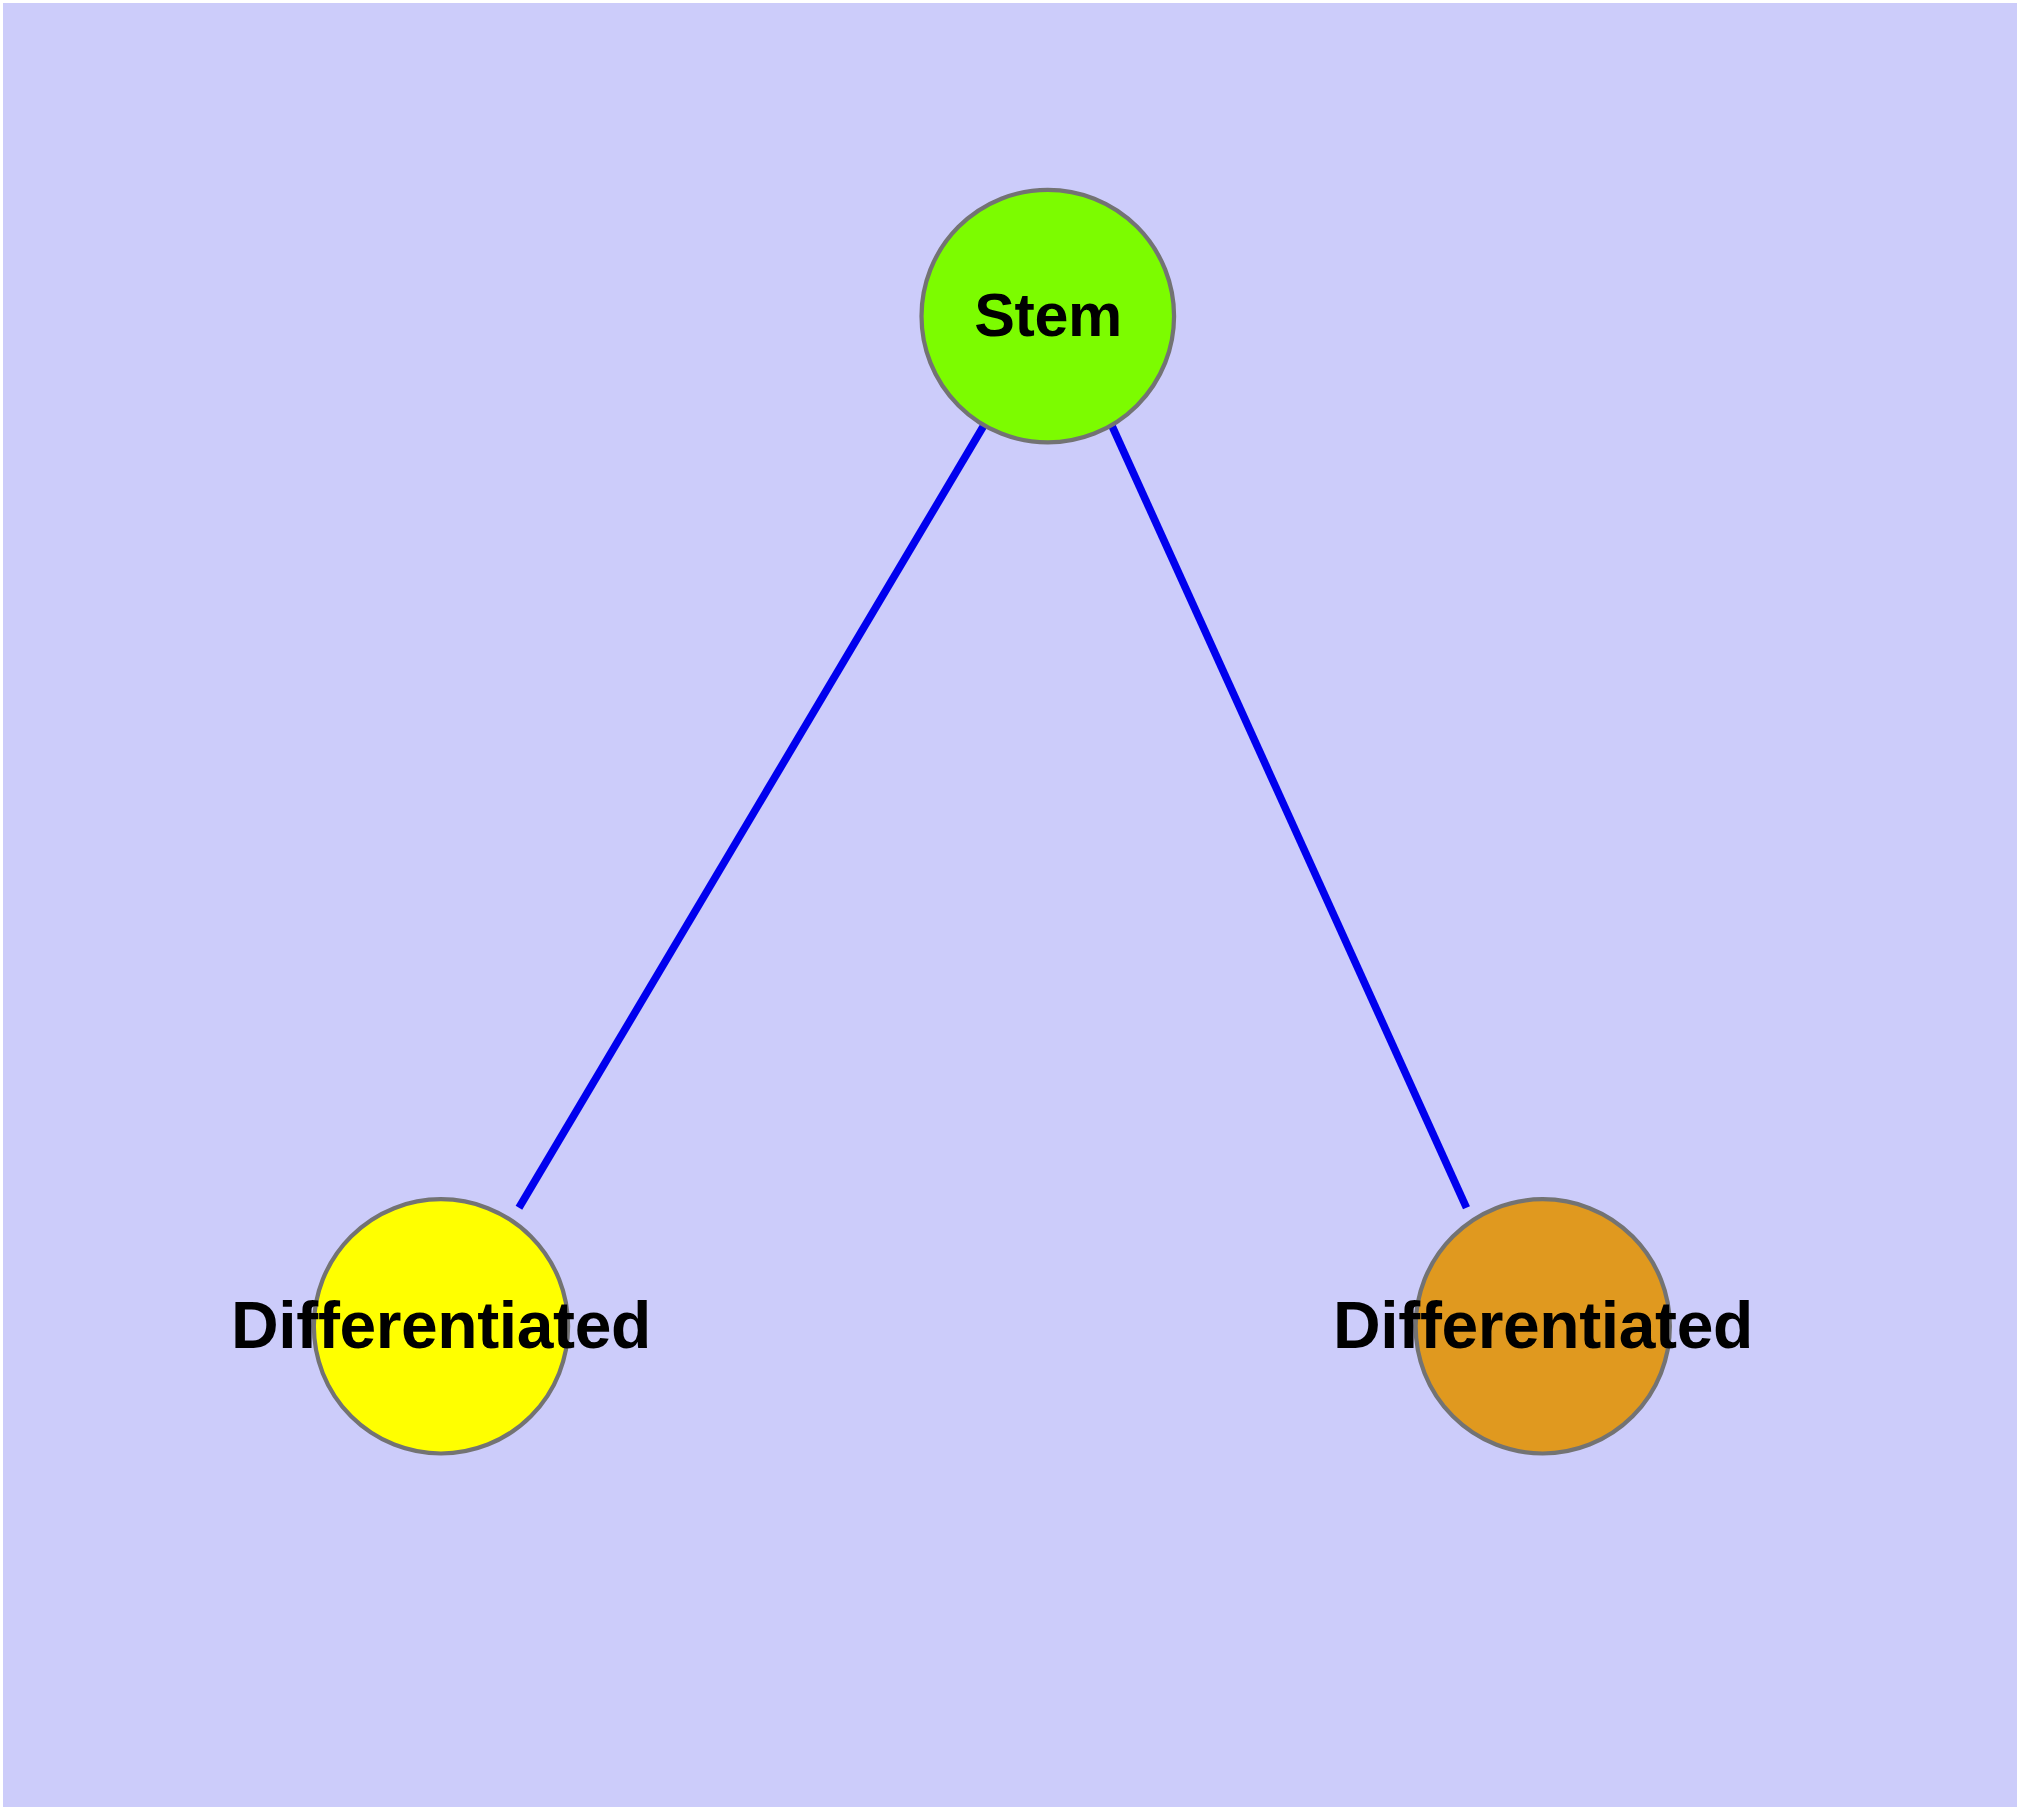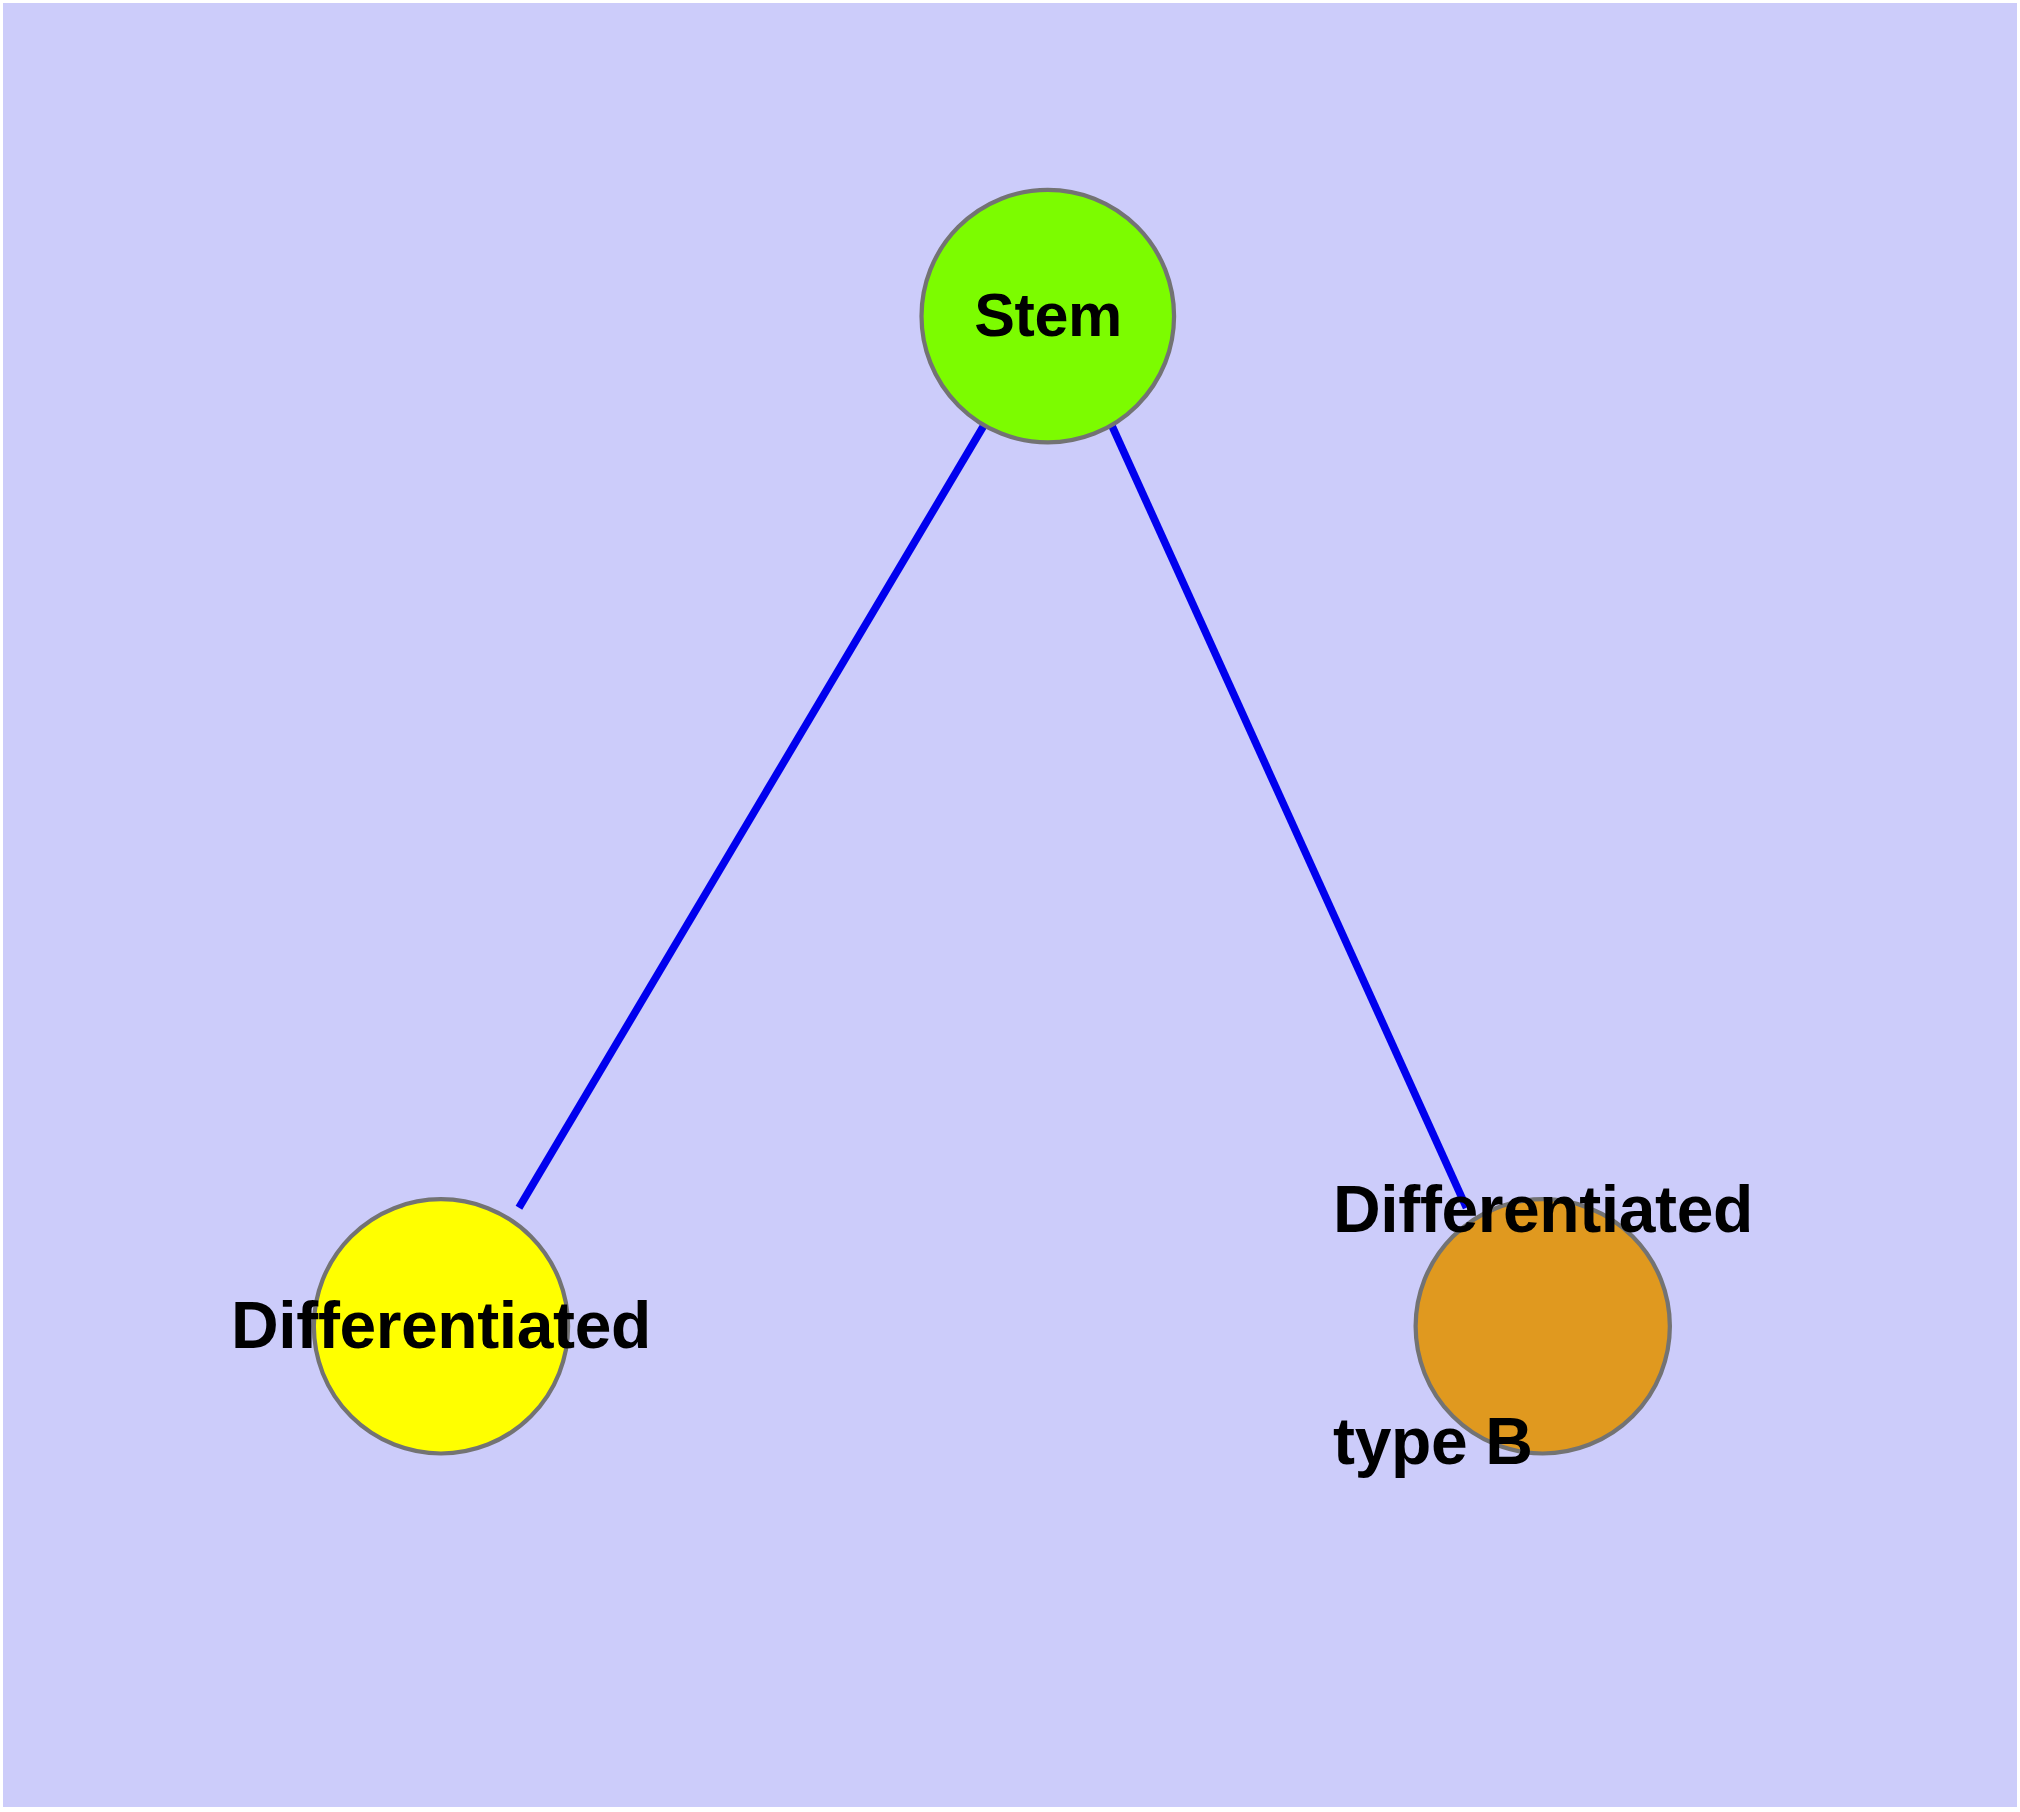--- a/index.html
+++ b/index.html
@@ -35,20 +35,21 @@
     top: 0;
     width: 2021px;
     height: 1812px;
     display: block;
   }
   .node-label {
     position: absolute;
     color: #000000;
     font-family: "Liberation Sans", sans-serif;
     font-weight: bold;
+    text-align: center;
     line-height: 1.17;
     white-space: pre;
     letter-spacing: -0.4px;
     pointer-events: none;
   }
   #label-stem {
     font-size: 61px;
     left: 1048px;
     top: 316px;
     transform: translate(-50%, -50%);
@@ -88,17 +89,16 @@
   </svg>
 
   <div class="node-label" id="label-stem">Stem</div>
 
   <div class="node-label" id="label-diff-a">
     <div>Differentiated</div>
   </div>
 
   <div class="node-label" id="label-diff-b">
     <div>Differentiated</div>
-    <div>type B</div>
   </div>
 
 </div>
 
 
 </body></html>

